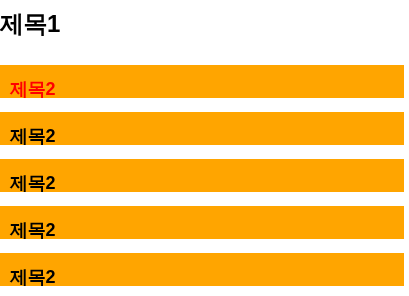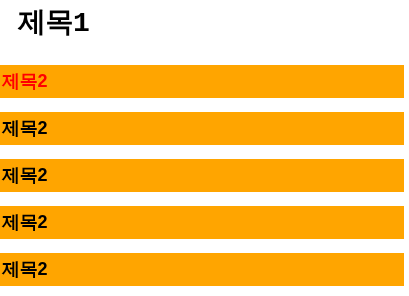--- a/index.html
+++ b/index.html
@@ -15,45 +15,44 @@
   }
   .page {
     position: relative;
     width: 409px;
     height: 296px;
     background: #ffffff;
     overflow: hidden;
   }
   .doc-title {
     position: absolute;
-    left: 18px;
+    left: 0;
     top: 7px;
     margin: 0;
     padding: 0;
-    font-size: 28px;
+    font-size: 24px;
     line-height: 33px;
     font-weight: bold;
     color: #000000;
     letter-spacing: -0.5px;
     white-space: nowrap;
-    font-family: Liberation Mono, monospace;
   }
   .bar {
     position: absolute;
     left: 0px;
     width: 404px;
     height: 33px;
     background: #ffa500;
     box-sizing: border-box;
   }
   .bar-label {
     position: absolute;
     left: 2px;
     top: 4px;
-    margin: 0;
+    margin: 8px;
     padding: 0;
     font-size: 18px;
     line-height: 24px;
     font-weight: bold;
     color: #000000;
     letter-spacing: -0.3px;
     white-space: nowrap;
   }
   .bar-label.accent {
     color: #ff0000;

